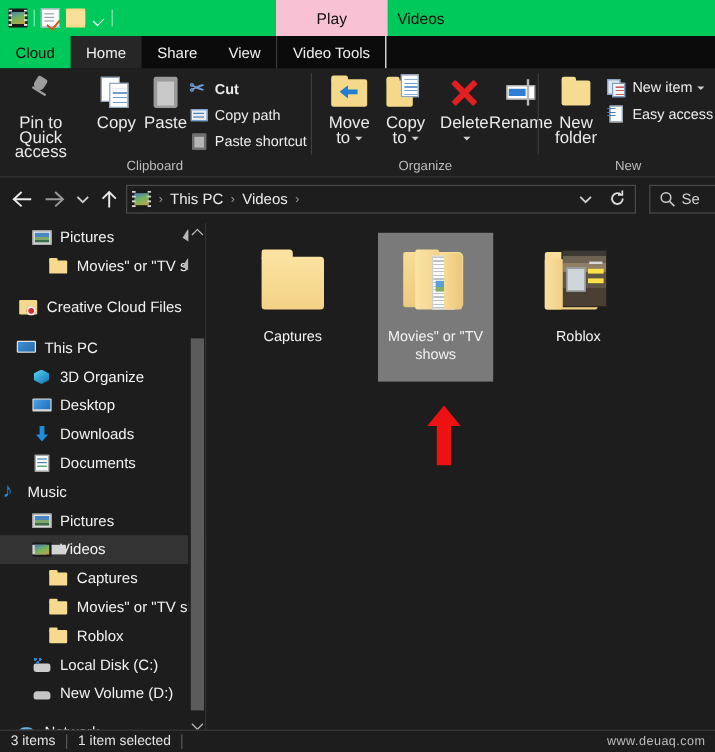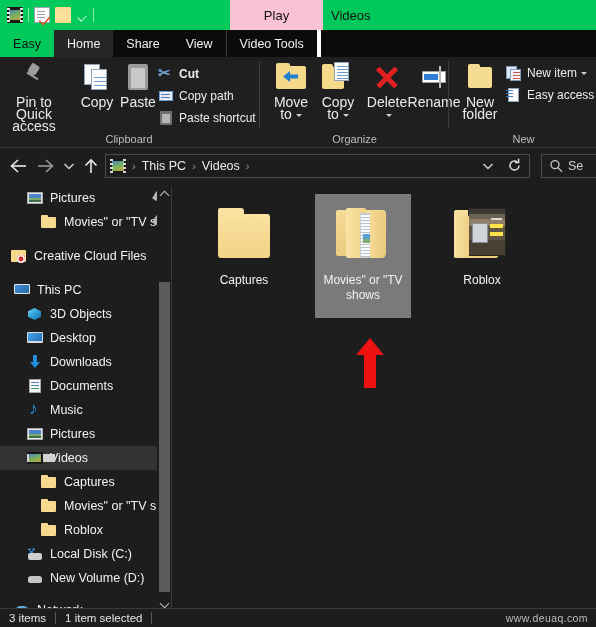--- a/index.html
+++ b/index.html
@@ -153,21 +153,21 @@
   .mtab.file {
     background: #00c95c;
     color: #0e0e0e;
     min-width: 54px;
   }
   .mtab.active {
     background: #262626;
   }
   .mtab.videotools {
     border-left: 1px solid #3a3a3a;
-    border-right: 4px solid #ffffff;
+    border-right: 1px solid #ffffff;
   }
 
   
   #ribbon {
     position: absolute;
     left: 0; top: 57px;
     width: 596px; height: 90px;
     background: #1f1f1f;
     border-bottom: 1px solid #3a3a3a;
   }
@@ -989,21 +989,21 @@
     <span class="qat-icon ico-props"></span>
     <span class="qat-icon ico-newfolder"></span>
     <span class="qat-caret"></span>
     <span class="qat-sep"></span>
   </div>
 </div>
 <div id="play-tab">Play</div>
 <div id="window-title">Videos</div>
 
 <div id="menubar">
-  <div class="mtab file">Easy</div>
+  <div class="mtab file">Cloud</div>
   <div class="mtab active">Home</div>
   <div class="mtab">Share</div>
   <div class="mtab">View</div>
   <div class="mtab videotools">Video Tools</div>
 </div>
 
 <div id="ribbon">
 
   <div class="rgroup" style="left:0; width:258px;">
     <div class="bigbtn" style="left:5px;">
@@ -1149,53 +1149,53 @@
   </div>
 
   <div class="nav-item" style="padding-left:41px;">
     <span class="nav-ico n-folder"></span>
     <span>Movies" or "TV sh</span>
     <span class="nav-pin"></span>
   </div>
 
   <div style="height:10px;"></div>
 
-  <div class="nav-item" style="padding-left:11px;">
+  <div class="nav-item" style="padding-left:16px;">
     <span class="nav-ico n-creative"></span>
     <span>Creative Cloud Files</span>
   </div>
 
   <div style="height:10px;"></div>
 
   <div class="nav-item" style="padding-left:14px;">
     <span class="nav-ico n-thispc"></span>
     <span>This PC</span>
   </div>
 
   <div class="nav-item" style="padding-left:27px;">
     <span class="nav-ico n-3d"></span>
-    <span>3D Objects</span>
+    <span>3D Organize</span>
   </div>
 
   <div class="nav-item" style="padding-left:27px;">
     <span class="nav-ico n-desktop"></span>
     <span>Desktop</span>
   </div>
 
   <div class="nav-item" style="padding-left:27px;">
     <span class="nav-ico n-downloads"></span>
     <span>Downloads</span>
   </div>
 
   <div class="nav-item" style="padding-left:27px;">
     <span class="nav-ico n-docs"></span>
     <span>Documents</span>
   </div>
 
-  <div class="nav-item" style="padding-left:27px;">
+  <div class="nav-item" style="">
     <span class="nav-ico n-music"></span>
     <span>Music</span>
   </div>
 
   <div class="nav-item" style="padding-left:27px;">
     <span class="nav-ico n-pictures"></span>
     <span>Pictures</span>
   </div>
 
   <div class="nav-item selected" style="padding-left:27px;">

